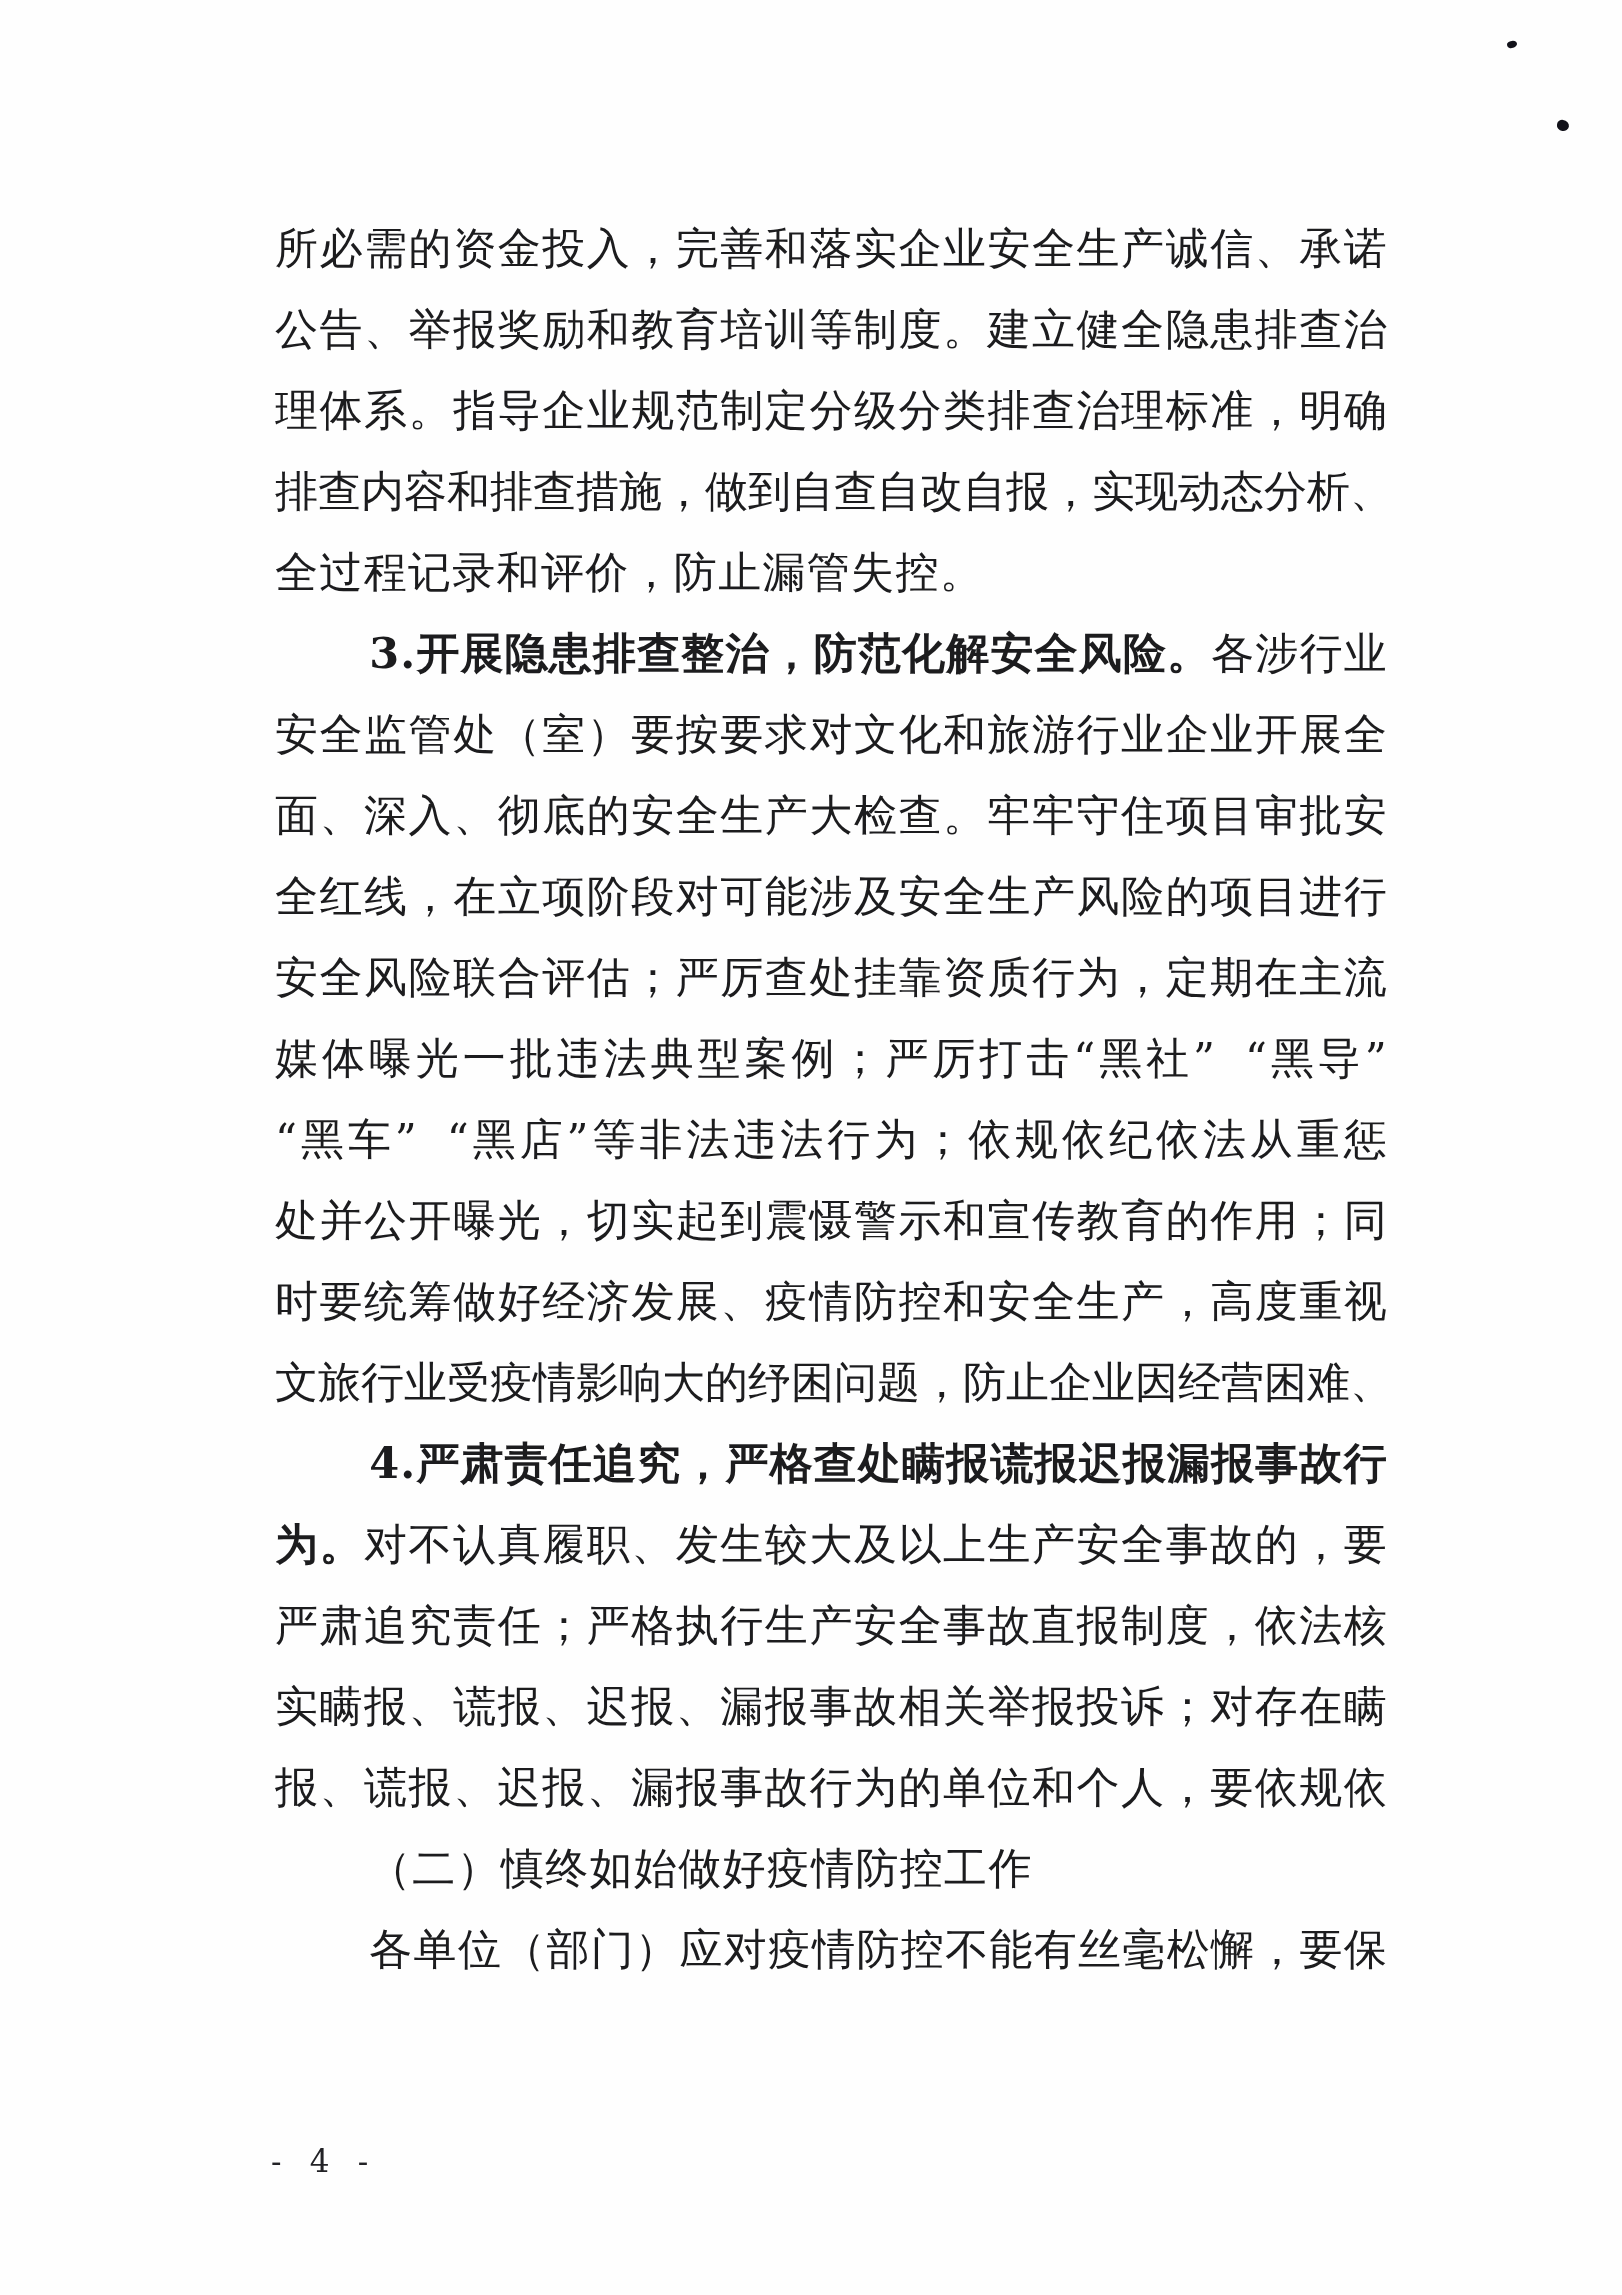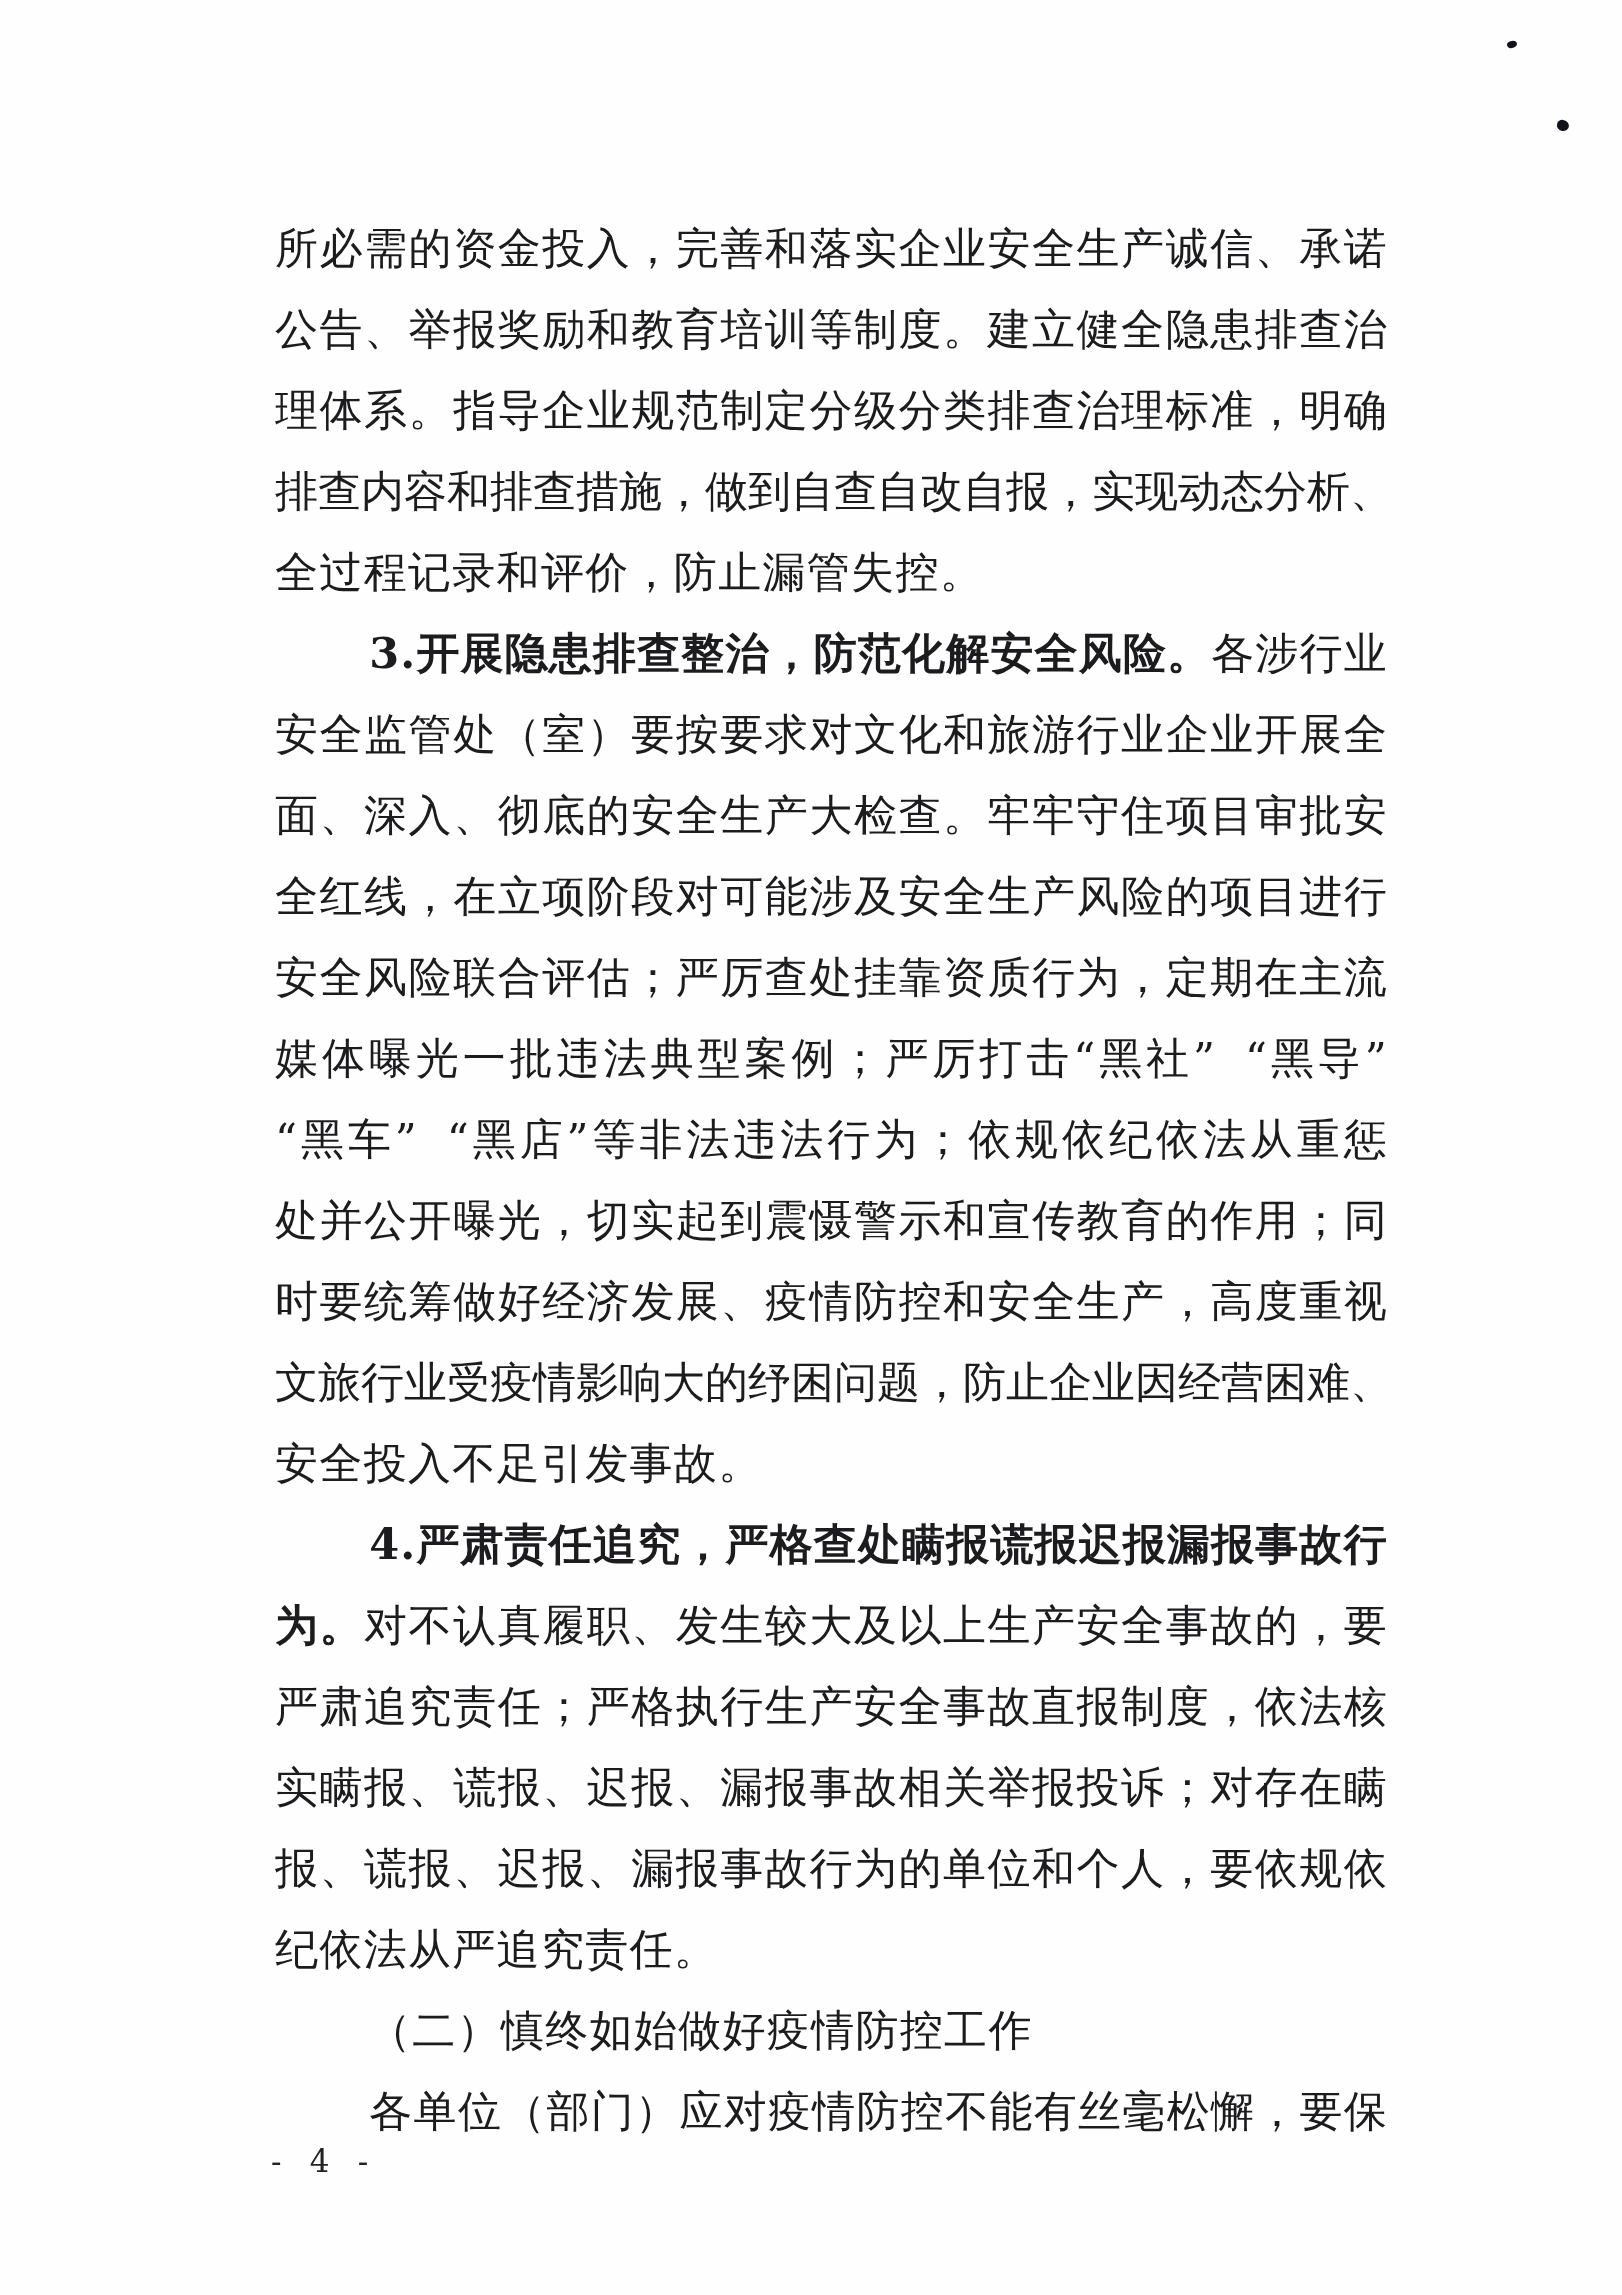--- a/index.html
+++ b/index.html
@@ -454,21 +454,20 @@
         <span class="ch">止</span>
         <span class="ch">企</span>
         <span class="ch">业</span>
         <span class="ch">因</span>
         <span class="ch">经</span>
         <span class="ch">营</span>
         <span class="ch">困</span>
         <span class="ch">难</span>
         <span class="ch">、</span>
       </div>
-      <div class="line"><span class="ch">安</span><span class="ch">全</span><span class="ch">投</span><span class="ch">入</span><span class="ch">不</span><span class="ch">足</span><span class="ch">引</span><span class="ch">发</span><span class="ch">事</span><span class="ch">故</span><span class="ch">。</span></div>
       <div class="line j">
         <span class="ind"></span>
         <span class="ch bd">4</span>
         <span class="ch bd">.</span>
         <span class="ch bd">严</span>
         <span class="ch bd">肃</span>
         <span class="ch bd">责</span>
         <span class="ch bd">任</span>
         <span class="ch bd">追</span>
         <span class="ch bd">究</span>
@@ -590,21 +589,20 @@
         <span class="ch">位</span>
         <span class="ch">和</span>
         <span class="ch">个</span>
         <span class="ch">人</span>
         <span class="ch">，</span>
         <span class="ch">要</span>
         <span class="ch">依</span>
         <span class="ch">规</span>
         <span class="ch">依</span>
       </div>
-      <div class="line"><span class="ch">纪</span><span class="ch">依</span><span class="ch">法</span><span class="ch">从</span><span class="ch">严</span><span class="ch">追</span><span class="ch">究</span><span class="ch">责</span><span class="ch">任</span><span class="ch">。</span></div>
       <div class="line" style="padding-left: 93px;"><span class="ch">（</span><span class="ch">二</span><span class="ch">）</span><span class="ch">慎</span><span class="ch">终</span><span class="ch">如</span><span class="ch">始</span><span class="ch">做</span><span class="ch">好</span><span class="ch">疫</span><span class="ch">情</span><span class="ch">防</span><span class="ch">控</span><span class="ch">工</span><span class="ch">作</span></div>
       <div class="line j">
         <span class="ind"></span>
         <span class="ch">各</span>
         <span class="ch">单</span>
         <span class="ch">位</span>
         <span class="ch">（</span>
         <span class="ch">部</span>
         <span class="ch">门</span>
         <span class="ch">）</span>

